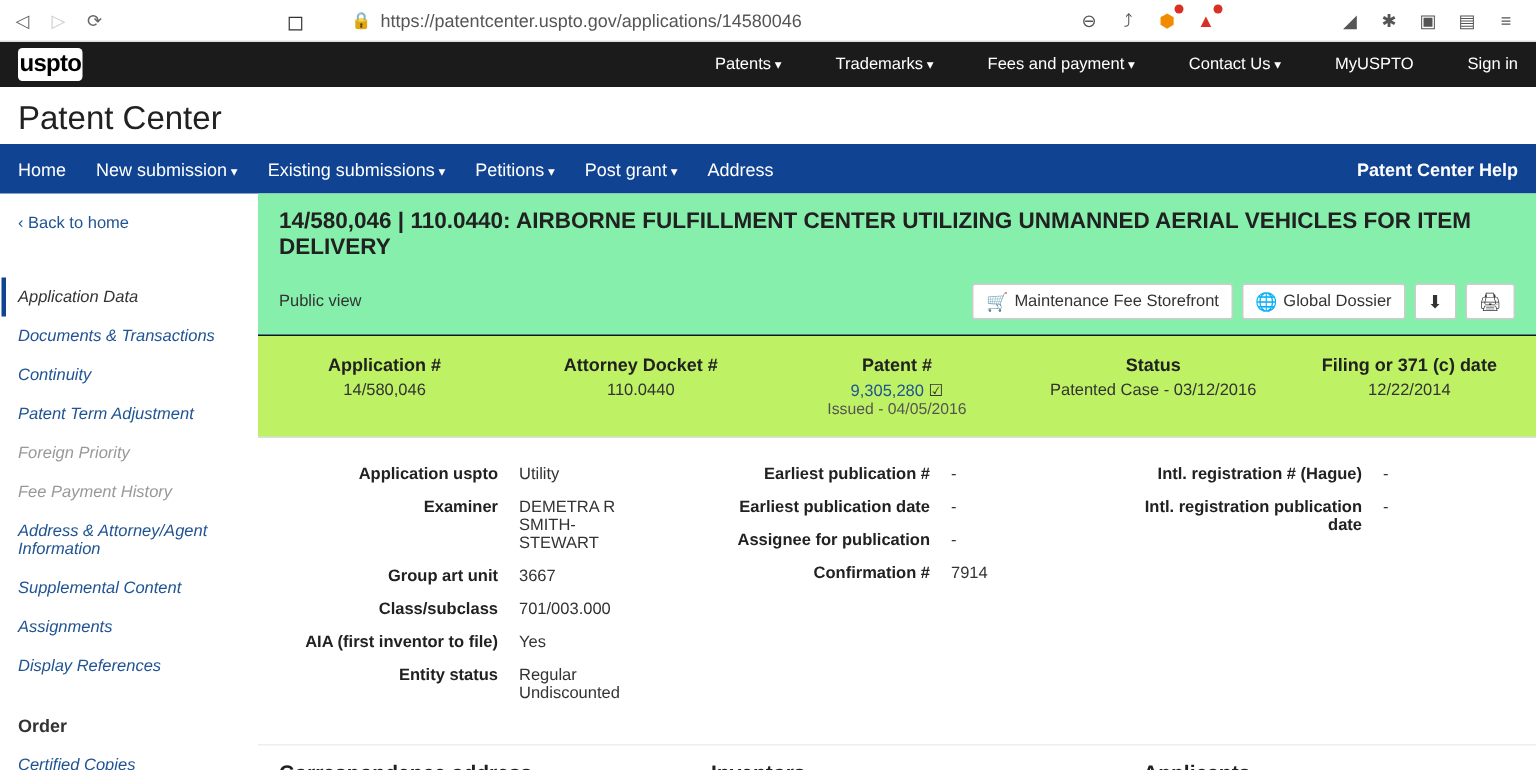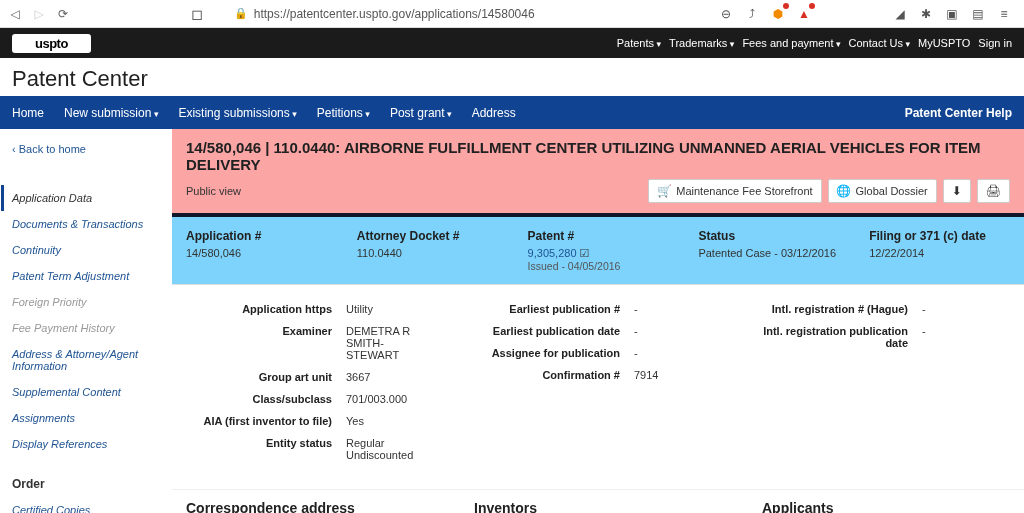--- a/index.html
+++ b/index.html
@@ -9,22 +9,22 @@
 .browser-chrome { display: flex; align-items: center; height: 28px; padding: 0 8px; gap: 10px; border-bottom: 1px solid #ddd; background: #fff; }
 .browser-chrome .nav-icon { width: 14px; height: 14px; display: inline-flex; align-items: center; justify-content: center; color: #666; font-size: 12px; }
 .address-bar { flex: 1; display: flex; align-items: center; gap: 6px; padding-left: 20px; color: #555; font-size: 12px; }
 .address-bar .lock { color: #666; font-size: 11px; }
 .right-icons { display: flex; align-items: center; gap: 10px; padding-right: 4px; }
 .right-icons .ic { width: 16px; height: 16px; display: inline-flex; align-items: center; justify-content: center; font-size: 12px; color: #555; position: relative; }
 .badge-dot { position: absolute; top: -3px; right: -3px; width: 6px; height: 6px; background: #d93025; border-radius: 50%; }
 
 
 .uspto-bar { background: #1b1b1b; color: #fff; height: 30px; display: flex; align-items: center; padding: 0 12px; justify-content: space-between; }
-.uspto-logo { background: #fff; color: #000; font-weight: bold; padding: 2px 23px; border-radius: 3px; font-size: 13px; letter-spacing: -0.5px; }
-.uspto-links { display: flex; gap: 8px; font-size: 11px; }
+.uspto-logo { background: #fff; color: #000; font-weight: bold; padding: 2px 1px; border-radius: 3px; font-size: 16px; letter-spacing: -0.5px; }
+.uspto-links { display: flex; gap: 36px; font-size: 11px; }
 .uspto-links span { cursor: pointer; }
 .caret-down::after { content: " ▾"; font-size: 9px; }
 
 
 .pc-title-bar { background: #fff; padding: 8px 12px 4px; }
 .pc-title { font-size: 22px; font-weight: normal; color: #212121; }
 
 
 .blue-nav { background: #104493; color: #fff; height: 33px; display: flex; align-items: center; padding: 0 12px; justify-content: space-between; font-size: 12px; }
 .blue-nav-left { display: flex; gap: 20px; }
@@ -35,28 +35,28 @@
 .main { display: flex; }
 .sidebar { width: 172px; padding: 14px 12px; font-size: 11px; }
 .back-link { color: #205493; font-size: 11px; cursor: pointer; display: block; margin-bottom: 30px; }
 .back-link::before { content: "‹ "; }
 .side-item { color: #205493; padding: 7px 0; cursor: pointer; display: block; font-size: 11px; font-style: italic; }
 .side-item.active { color: #333; border-left: 3px solid #104493; padding-left: 8px; margin-left: -11px; }
 .side-item.disabled { color: #999; cursor: default; }
 .side-heading { font-weight: bold; color: #333; margin-top: 20px; margin-bottom: 6px; font-size: 12px; }
 
 .content { flex: 1; padding: 0; }
-.app-title-bar { background: #fca5a5; border-bottom: 4px solid #0f172a; padding: 10px 14px; }
+.app-title-bar { background: #86efac; border-bottom: 1px solid #0f172a; padding: 10px 14px; }
 .app-title { font-size: 15px; font-weight: bold; color: #212121; }
-.title-row2 { display: flex; justify-content: space-between; align-items: center; margin-top: 6px; font-size: 11px; }
+.title-row2 { display: flex; justify-content: space-between; align-items: center; margin-top: 16px; font-size: 11px; }
 .action-buttons { display: flex; gap: 6px; }
 .btn-outline { border: 1px solid #ccc; background: #fff; padding: 4px 8px; font-size: 11px; border-radius: 2px; cursor: pointer; color: #333; display: inline-flex; align-items: center; gap: 4px; }
 
 
-.summary-band { background: #7dd3fc; padding: 12px 14px; display: flex; gap: 30px; border-bottom: 1px solid #ddd; }
+.summary-band { background: #bef264; padding: 12px 14px; display: flex; gap: 30px; border-bottom: 1px solid #ddd; text-align: center; }
 .summary-col { flex: 1; }
 .summary-col .label { font-weight: bold; font-size: 12px; color: #212121; margin-bottom: 4px; }
 .summary-col .value { font-size: 11px; color: #333; }
 .summary-col .value a { color: #205493; text-decoration: none; }
 .summary-col .value .sub { color: #555; font-size: 10.5px; }
 
 
 .detail-section { padding: 18px 14px; display: flex; gap: 40px; font-size: 11px; }
 .detail-col { flex: 1; }
 .detail-row { display: flex; margin-bottom: 10px; }
@@ -189,21 +189,21 @@
       </div>
       <div class="summary-col">
         <div class="label">Filing or 371 (c) date</div>
         <div class="value">12/22/2014</div>
       </div>
     </div>
 
     <div class="detail-section">
       <div class="detail-col">
         <div class="detail-row">
-            <div class="dl">Application https</div>
+            <div class="dl">Application uspto</div>
             <div class="dv">Utility</div>
           </div>
         <div class="detail-row">
             <div class="dl">Examiner</div>
             <div class="dv">DEMETRA R SMITH-STEWART</div>
           </div>
         <div class="detail-row">
             <div class="dl">Group art unit</div>
             <div class="dv">3667</div>
           </div>

